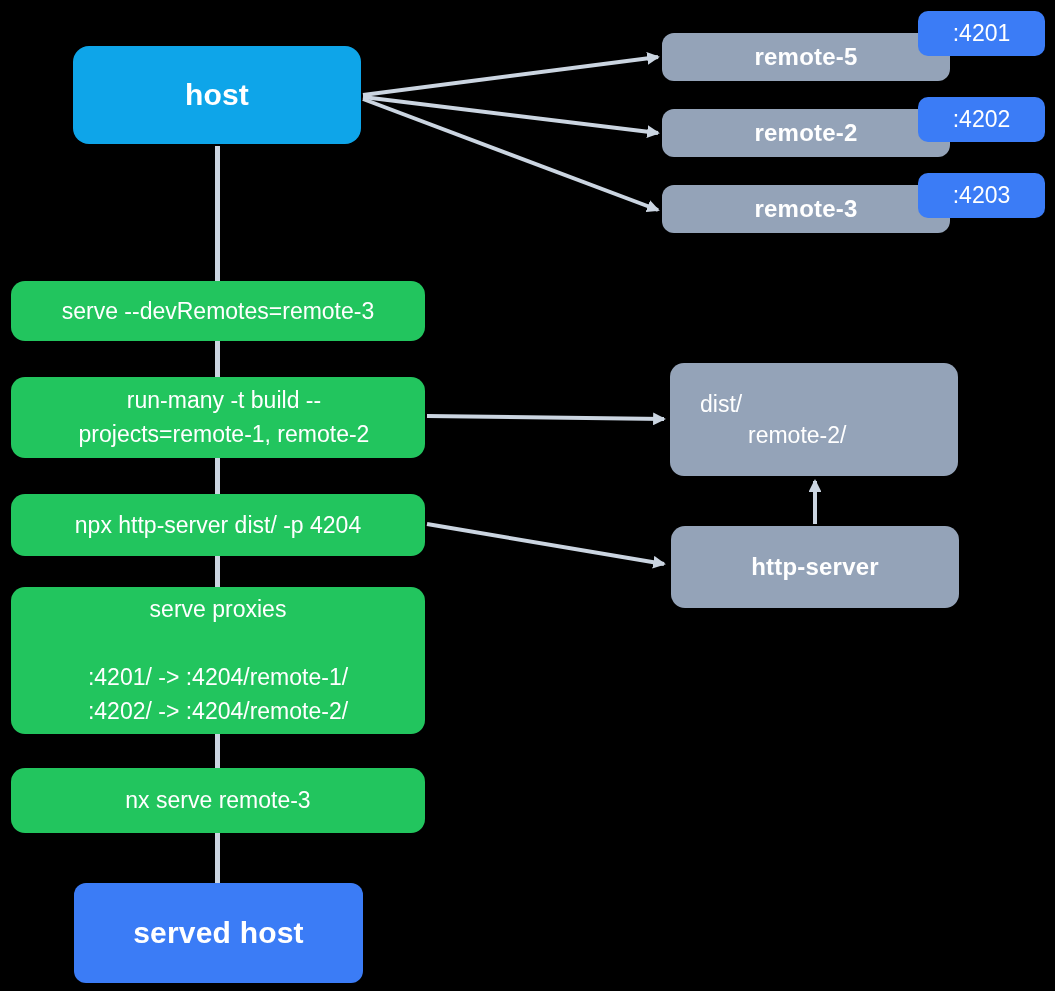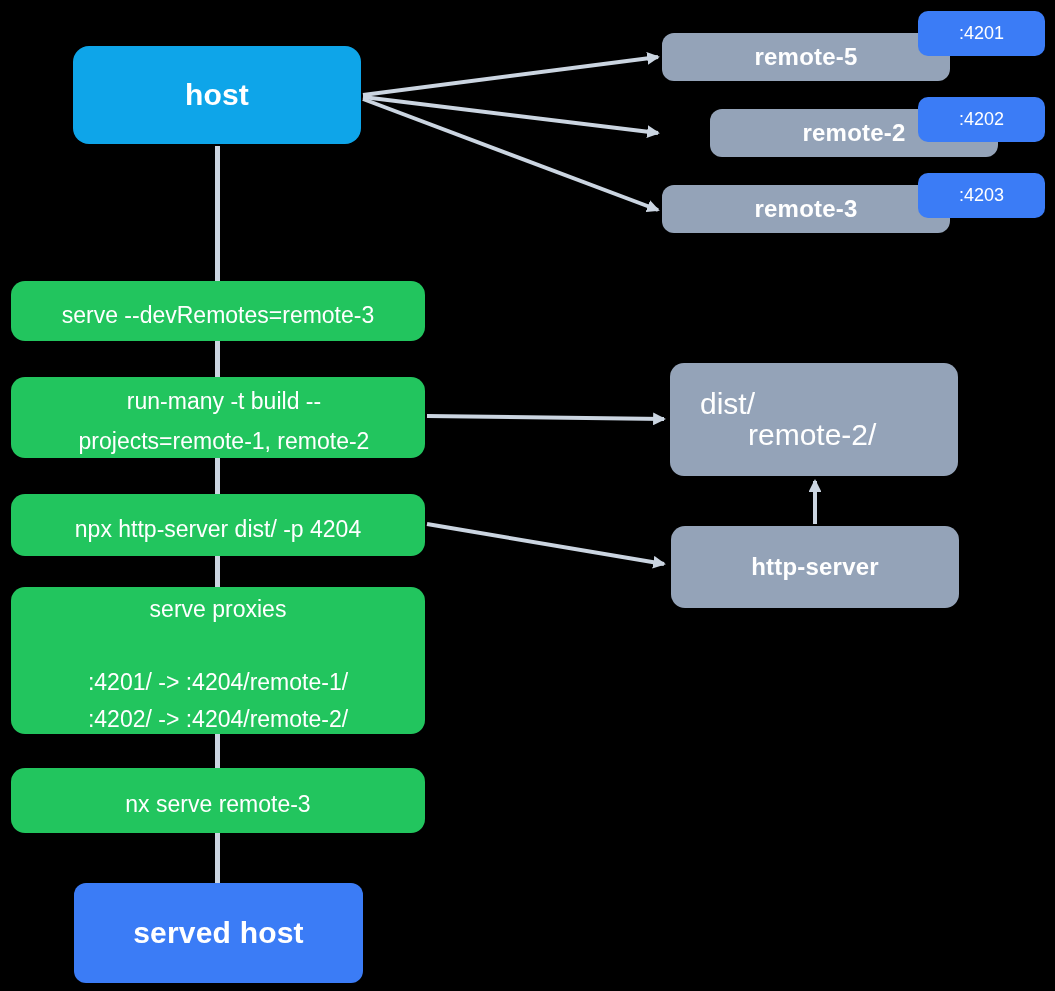--- a/index.html
+++ b/index.html
@@ -15,39 +15,39 @@
   #edges { position: absolute; inset: 0; width: 1055px; height: 991px; }
   .box { position: absolute; box-sizing: border-box; display: flex; flex-direction: column; align-items: center; justify-content: center; }
   .title { font-weight: 700; font-size: 30px; letter-spacing: 0.2px; }
 
   
   .host { left: 73px; top: 46px; width: 288px; height: 98px; background: #0ea5e9; border-radius: 16px; }
 
   
   .remote  { left: 662px; width: 288px; height: 48px; background: #94a3b8; border-radius: 12px; }
   .remote.r1 { top: 33px; }
-  .remote.r2 { top: 109px; margin-left: 48px; }
+  .remote.r2 { top: 109px; }
   .remote.r3 { top: 185px; text-align: center; }
   .remote .title { font-size: 24px; }
-  .badge { left: 918px; width: 127px; height: 45px; background: #3b7cf6; border-radius: 10px; font-size: 18px; }
+  .badge { left: 918px; width: 127px; height: 45px; background: #3b7cf6; border-radius: 10px; font-size: 23px; }
   .badge.b1 { top: 11px; }
   .badge.b2 { top: 97px; }
   .badge.b3 { top: 173px; text-align: center; }
 
   
   .cmd { left: 11px; width: 414px; background: #22c55e; border-radius: 14px; font-size: 23px; }
-  .cmd .line { height: 34px; display: flex; align-items: center; justify-content: center; white-space: pre; margin-top: 8px; }
+  .cmd .line { height: 34px; display: flex; align-items: center; justify-content: center; white-space: pre; }
   .cmd.c1 { top: 281px; height: 60px; }
   .cmd.c2 { top: 377px; height: 81px; padding-left: 12px; }
   .cmd.c3 { top: 494px; height: 62px; }
   .cmd.c4 { top: 587px; height: 147px; }
   .cmd.c5 { top: 768px; height: 65px; }
 
   
-  .dist { left: 670px; top: 363px; width: 288px; height: 113px; background: #94a3b8; border-radius: 14px; align-items: stretch; justify-content: center; padding: 8px 0 8px 30px; font-size: 30px; }
+  .dist { left: 670px; top: 363px; width: 288px; height: 113px; background: #94a3b8; border-radius: 14px; align-items: stretch; justify-content: center; padding: 8px 0 8px 30px; font-size: 23px; }
   .dist .line { height: 31px; display: flex; align-items: center; white-space: pre; }
   .dist .line.indent { padding-left: 48px; }
 
   
   .httpserver { left: 671px; top: 526px; width: 288px; height: 82px; background: #94a3b8; border-radius: 14px; }
   .httpserver .title { font-size: 24px; }
 
   
   .served { left: 74px; top: 883px; width: 289px; height: 100px; background: #3b7cf6; border-radius: 12px; }
 </style>

